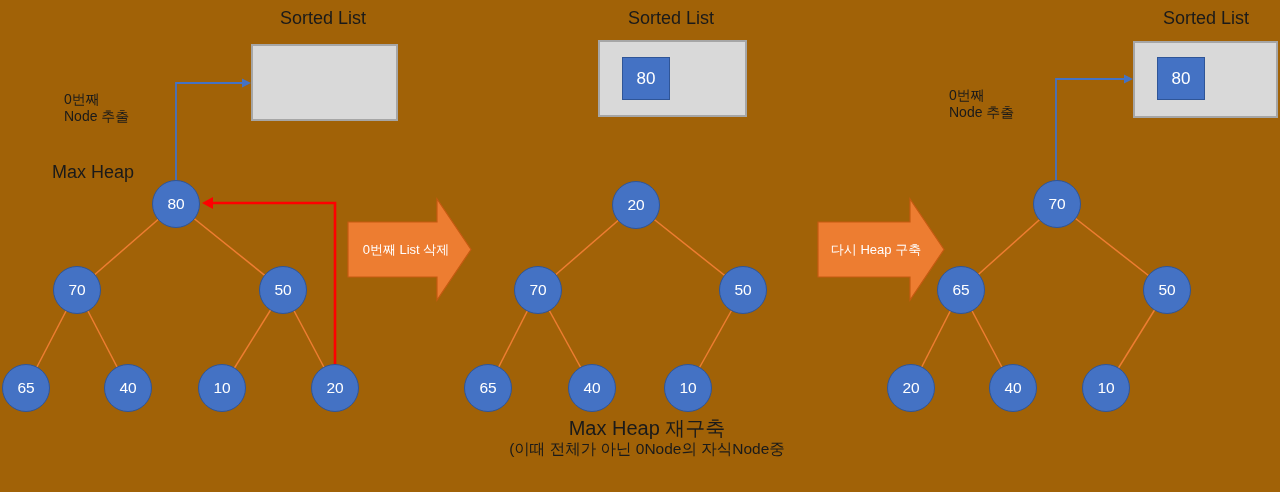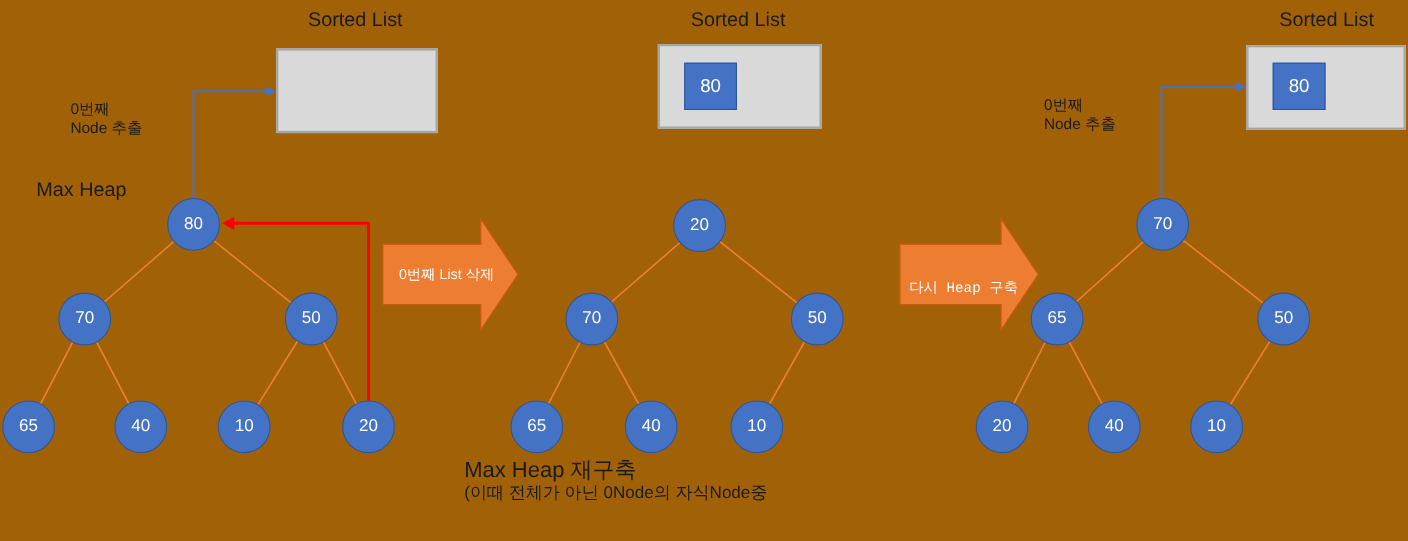--- a/index.html
+++ b/index.html
@@ -28,34 +28,34 @@
     background:var(--node-fill);border:1.5px solid var(--node-border);
     box-sizing:border-box;
     display:flex;align-items:center;justify-content:center;
     color:#fff;font-size:17px;
   }
   .sorted-title{
     position:absolute;width:150px;text-align:center;
     font-size:18px;color:var(--text);
   }
   .heap-label{
-    position:absolute;width:120px;text-align:left;
+    position:absolute;width:120px;text-align:center;
     font-size:18px;color:var(--text);
   }
   .extract-label{
     position:absolute;width:120px;text-align:left;
     font-size:14px;line-height:17px;color:var(--text);
   }
   .block-arrow-label{
     position:absolute;width:120px;text-align:center;
     font-size:13px;color:#fff;
   }
   .caption{
-    position:absolute;left:422px;top:416px;width:400px;
-    text-align:left;color:var(--text);
+    position:absolute;left:447px;top:416px;width:400px;
+    text-align:center;color:var(--text);
   }
   .caption .cap1{font-size:20px;line-height:24px;}
   .caption .cap2{font-size:15.5px;line-height:18px;}
 </style>
 </head>
 <body>
 
 <div id="canvas">
 
   <svg id="connector-layer" viewBox="0 0 1280 492" xmlns="http://www.w3.org/2000/svg">
@@ -117,21 +117,21 @@
 
   <div class="node" style="left:152px;top:180px;">80</div>
   <div class="node" style="left:53px;top:266px;">70</div>
   <div class="node" style="left:259px;top:266px;">50</div>
   <div class="node" style="left:2px;top:364px;">65</div>
   <div class="node" style="left:104px;top:364px;">40</div>
   <div class="node" style="left:198px;top:364px;">10</div>
   <div class="node" style="left:311px;top:364px;">20</div>
 
   <div class="block-arrow-label" style="left:346px;top:241px;">0번째 List 삭제</div>
-  <div class="block-arrow-label" style="left:816px;top:252px;font-family:Liberation Mono, monospace;">다시 Heap 구축</div>
+  <div class="block-arrow-label" style="left:816px;top:241px;">다시 Heap 구축</div>
 
   <div class="sorted-title" style="left:596px;top:8px;">Sorted List</div>
   <div class="sorted-box" style="left:598px;top:40px;width:149px;"></div>
   <div class="sorted-item" style="left:622px;top:57px;">80</div>
 
   <div class="node" style="left:612px;top:181px;">20</div>
   <div class="node" style="left:514px;top:266px;">70</div>
   <div class="node" style="left:719px;top:266px;">50</div>
   <div class="node" style="left:464px;top:364px;">65</div>
   <div class="node" style="left:568px;top:364px;">40</div>

